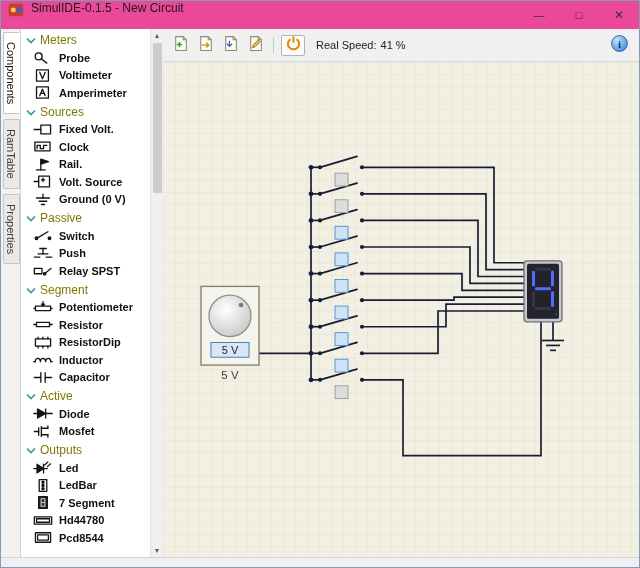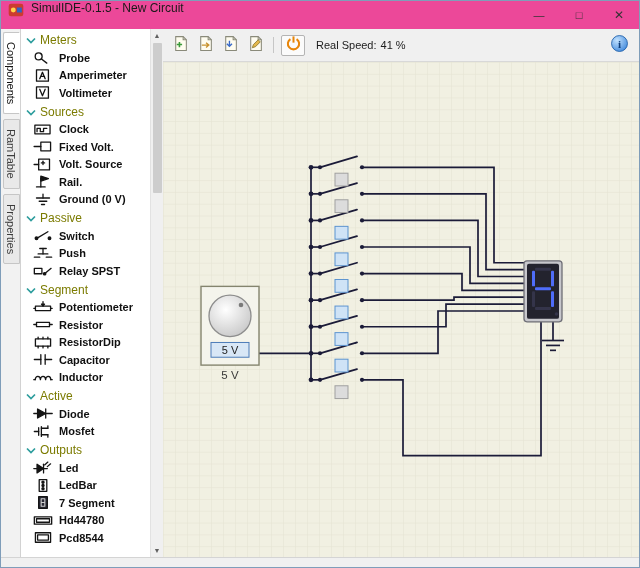--- a/index.html
+++ b/index.html
@@ -97,78 +97,78 @@
                 <circle cx="5" cy="5" r="3.2"></circle>
                 <line x1="7.6" y1="7.4" x2="12.5" y2="11.2"></line>
               </svg>
             </span>
             <span class="item-label">Probe</span>
           </div>
           <div class="item">
             <span class="ic">
               <svg width="20" height="13" viewBox="0 0 18 12" fill="none" stroke="#141414" stroke-width="1.2" stroke-linecap="round" stroke-linejoin="round">
                 <rect x="3" y="0.8" width="11" height="10.4"></rect>
+                <path d="M6 3l2.5 6L11 3"></path>
+              </svg>
+            </span>
+            <span class="item-label">Voltimeter</span>
+          </div>
+          <div class="item">
+            <span class="ic">
+              <svg width="20" height="13" viewBox="0 0 18 12" fill="none" stroke="#141414" stroke-width="1.2" stroke-linecap="round" stroke-linejoin="round">
+                <rect x="3" y="0.8" width="11" height="10.4"></rect>
                 <path d="M6 9l2.5-6L11 9M7 6.8h3.4"></path>
               </svg>
             </span>
             <span class="item-label">Amperimeter</span>
-          </div>
-          <div class="item">
-            <span class="ic">
-              <svg width="20" height="13" viewBox="0 0 18 12" fill="none" stroke="#141414" stroke-width="1.2" stroke-linecap="round" stroke-linejoin="round">
-                <rect x="3" y="0.8" width="11" height="10.4"></rect>
-                <path d="M6 3l2.5 6L11 3"></path>
-              </svg>
-            </span>
-            <span class="item-label">Voltimeter</span>
           </div>
           <div class="cat-header">
             <span><svg width="10" height="7" viewBox="0 0 10 7">
                 <polyline points="1,1.5 5,5.5 9,1.5" fill="none" stroke="#2d9d9d" stroke-width="1.7"></polyline>
               </svg></span>
             <span class="cat-label">Sources</span>
           </div>
           <div class="item">
             <span class="ic">
               <svg width="20" height="13" viewBox="0 0 18 12" fill="none" stroke="#141414" stroke-width="1.2" stroke-linecap="round" stroke-linejoin="round">
+                <line x1="0.8" y1="6" x2="7" y2="6"></line>
+                <rect x="7" y="2" width="9" height="8"></rect>
+              </svg>
+            </span>
+            <span class="item-label">Fixed Volt.</span>
+          </div>
+          <div class="item">
+            <span class="ic">
+              <svg width="20" height="13" viewBox="0 0 18 12" fill="none" stroke="#141414" stroke-width="1.2" stroke-linecap="round" stroke-linejoin="round">
                 <rect x="1.5" y="2" width="14" height="8"></rect>
                 <path d="M3.5 8V5h3v3h3V5h3"></path>
               </svg>
             </span>
             <span class="item-label">Clock</span>
           </div>
           <div class="item">
             <span class="ic">
               <svg width="20" height="13" viewBox="0 0 18 12" fill="none" stroke="#141414" stroke-width="1.2" stroke-linecap="round" stroke-linejoin="round">
-                <line x1="0.8" y1="6" x2="7" y2="6"></line>
-                <rect x="7" y="2" width="9" height="8"></rect>
-              </svg>
-            </span>
-            <span class="item-label">Fixed Volt.</span>
+                <line x1="3" y1="11" x2="11" y2="11"></line>
+                <line x1="7" y1="3" x2="7" y2="11"></line>
+                <polygon points="7,1 14,3.3 7,5.6" fill="#141414"></polygon>
+              </svg>
+            </span>
+            <span class="item-label">Rail.</span>
           </div>
           <div class="item">
             <span class="ic">
               <svg width="20" height="13" viewBox="0 0 18 12" fill="none" stroke="#141414" stroke-width="1.2" stroke-linecap="round" stroke-linejoin="round">
                 <line x1="0.8" y1="6" x2="5" y2="6"></line>
                 <rect x="5" y="1" width="10" height="10"></rect>
                 <line x1="9" y1="3" x2="9" y2="6"></line>
                 <line x1="7.5" y1="4.5" x2="10.5" y2="4.5"></line>
               </svg>
             </span>
             <span class="item-label">Volt. Source</span>
-          </div>
-          <div class="item">
-            <span class="ic">
-              <svg width="20" height="13" viewBox="0 0 18 12" fill="none" stroke="#141414" stroke-width="1.2" stroke-linecap="round" stroke-linejoin="round">
-                <line x1="3" y1="11" x2="11" y2="11"></line>
-                <line x1="7" y1="3" x2="7" y2="11"></line>
-                <polygon points="7,1 14,3.3 7,5.6" fill="#141414"></polygon>
-              </svg>
-            </span>
-            <span class="item-label">Rail.</span>
           </div>
           <div class="item">
             <span class="ic">
               <svg width="20" height="13" viewBox="0 0 18 12" fill="none" stroke="#141414" stroke-width="1.2" stroke-linecap="round" stroke-linejoin="round">
                 <line x1="9" y1="1" x2="9" y2="4.6"></line>
                 <line x1="3" y1="4.6" x2="15" y2="4.6"></line>
                 <line x1="5.5" y1="7.6" x2="12.5" y2="7.6"></line>
                 <line x1="7.6" y1="10.6" x2="10.4" y2="10.6"></line>
               </svg>
             </span>
@@ -250,37 +250,37 @@
                 <line x1="4.5" y1="9.4" x2="4.5" y2="11"></line>
                 <line x1="9" y1="9.4" x2="9" y2="11"></line>
                 <line x1="13.5" y1="9.4" x2="13.5" y2="11"></line>
               </svg>
             </span>
             <span class="item-label">ResistorDip</span>
           </div>
           <div class="item">
             <span class="ic">
               <svg width="20" height="13" viewBox="0 0 18 12" fill="none" stroke="#141414" stroke-width="1.2" stroke-linecap="round" stroke-linejoin="round">
+                <line x1="0.5" y1="8" x2="1.8" y2="8"></line>
+                <path d="M1.8 8a2.4 3 0 0 1 4.8 0a2.4 3 0 0 1 4.8 0a2.4 3 0 0 1 4.8 0"></path>
+                <line x1="16.2" y1="8" x2="17.5" y2="8"></line>
+              </svg>
+            </span>
+            <span class="item-label">Inductor</span>
+          </div>
+          <div class="item">
+            <span class="ic">
+              <svg width="20" height="13" viewBox="0 0 18 12" fill="none" stroke="#141414" stroke-width="1.2" stroke-linecap="round" stroke-linejoin="round">
                 <line x1="1" y1="6" x2="7" y2="6"></line>
                 <line x1="7" y1="1.6" x2="7" y2="10.4"></line>
                 <line x1="11" y1="1.6" x2="11" y2="10.4"></line>
                 <line x1="11" y1="6" x2="17" y2="6"></line>
               </svg>
             </span>
             <span class="item-label">Capacitor</span>
-          </div>
-          <div class="item">
-            <span class="ic">
-              <svg width="20" height="13" viewBox="0 0 18 12" fill="none" stroke="#141414" stroke-width="1.2" stroke-linecap="round" stroke-linejoin="round">
-                <line x1="0.5" y1="8" x2="1.8" y2="8"></line>
-                <path d="M1.8 8a2.4 3 0 0 1 4.8 0a2.4 3 0 0 1 4.8 0a2.4 3 0 0 1 4.8 0"></path>
-                <line x1="16.2" y1="8" x2="17.5" y2="8"></line>
-              </svg>
-            </span>
-            <span class="item-label">Inductor</span>
           </div>
           <div class="cat-header">
             <span><svg width="10" height="7" viewBox="0 0 10 7">
                 <polyline points="1,1.5 5,5.5 9,1.5" fill="none" stroke="#2d9d9d" stroke-width="1.7"></polyline>
               </svg></span>
             <span class="cat-label">Active</span>
           </div>
           <div class="item">
             <span class="ic">
               <svg width="20" height="13" viewBox="0 0 18 12" fill="none" stroke="#141414" stroke-width="1.2" stroke-linecap="round" stroke-linejoin="round">

